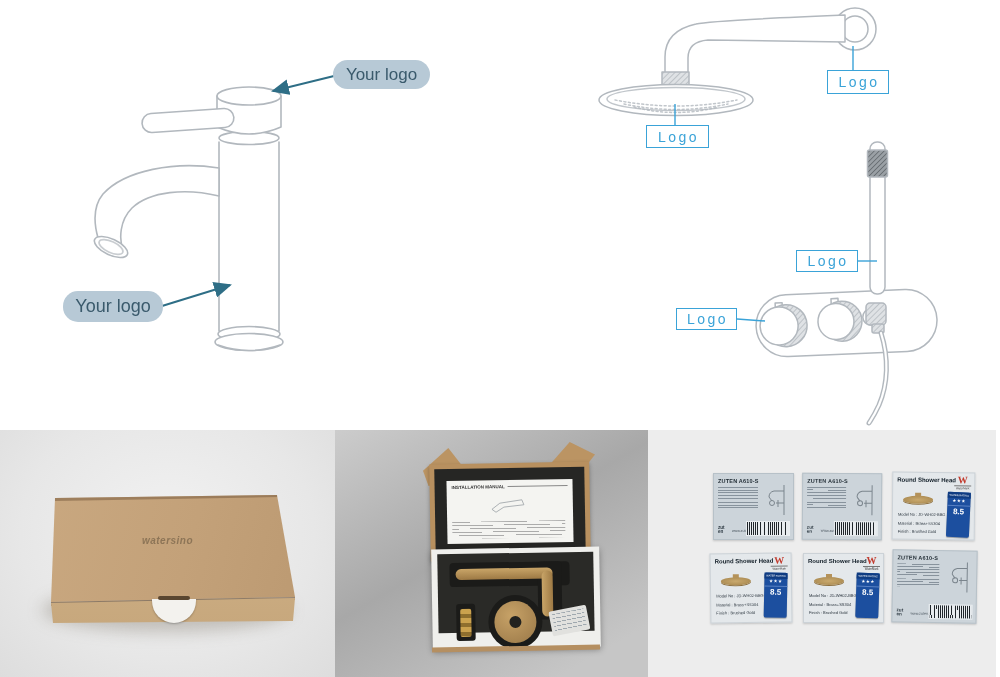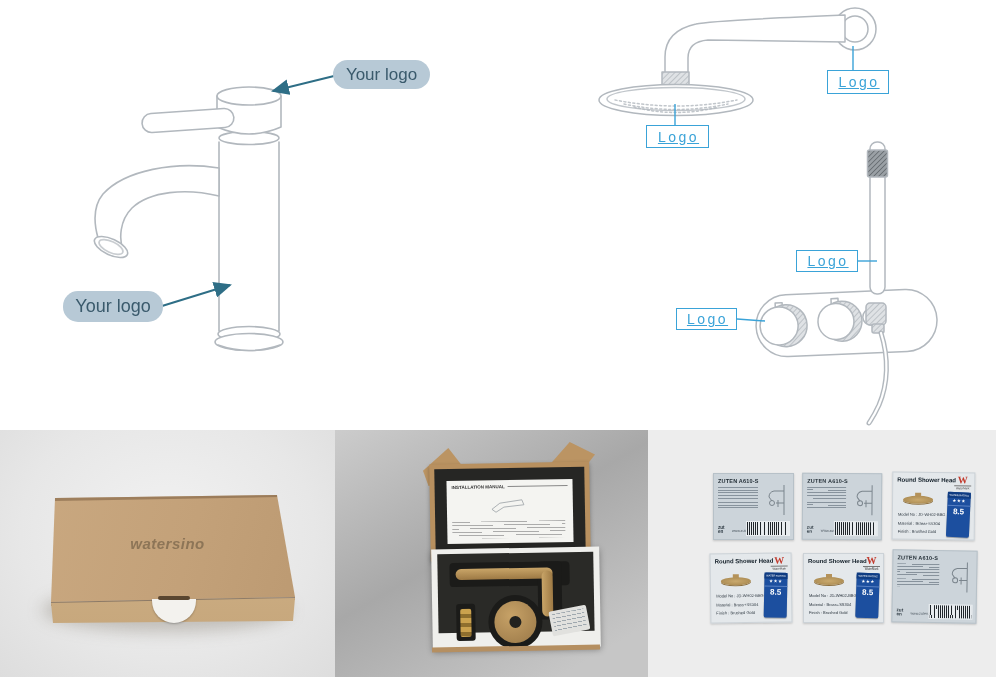--- a/index.html
+++ b/index.html
@@ -11,21 +11,21 @@
   .art { position:absolute; left:0; top:0; width:1000px; height:430px; background:#fff; }
   .lineart { position:absolute; left:0; top:0; }
 
   .pill { position:absolute; display:flex; align-items:center; justify-content:center;
           background:#b7c9d6; color:#3a5a6c; border-radius:15px; font-size:17px; font-weight:500; }
   #pill-top  { left:333px; top:60px;  width:97px;  height:29px; }
   #pill-body { left:63px;  top:291px; width:100px; height:31px; font-size:18px; }
 
   .logo-box { position:absolute; display:flex; align-items:center; justify-content:center;
               background:#fff; border:1.4px solid #3aa3d8; color:#3aa3d8;
-              font-size:14px; font-weight:500; letter-spacing:2.5px; padding-left:2px;text-decoration:underline; }
+              font-size:14px; font-weight:500; letter-spacing:2.5px; padding-left:2px; }
   #lb-arm   { left:827px; top:70px;  width:62px; height:24px; }
   #lb-head  { left:646px; top:125px; width:63px; height:23px; }
   #lb-hand  { left:796px; top:250px; width:62px; height:22px; }
   #lb-valve { left:676px; top:308px; width:61px; height:22px; }
 
   
   .photos { position:absolute; left:0; top:430px; width:1000px; height:247px; }
   figure { position:absolute; top:0; height:247px; overflow:hidden; }
 
   
@@ -38,21 +38,21 @@
              background:linear-gradient(105deg,#cbaa82 0%, #c3a179 55%, #b9976f 100%); }
   .f-topedge { clip-path:polygon(55px 68px, 277px 65px, 277px 67px, 55px 71px); background:#7c5f42; opacity:.55; }
   .f-seam  { clip-path:polygon(51px 172px, 295px 167px, 295px 170px, 51px 176px); background:#6f5335; opacity:.65; }
   .f-front { clip-path:polygon(51px 173px, 295px 168px, 293px 191px, 53px 193px);
              background:linear-gradient(#d6b98f,#c3a378); }
   .handle { position:absolute; left:152px; top:169px; width:44px; height:24px; background:#f3f2ee;
             border-radius:0 0 22px 22px; box-shadow:0 1px 2px rgba(0,0,0,.25); }
   .handle::before { content:""; position:absolute; left:6px; top:-3px; width:32px; height:4px;
                     background:#5a4630; border-radius:2px; }
   .brand { position:absolute; left:100px; top:105px; width:135px; text-align:center;
-           font-style:italic; font-weight:600; font-size:15px; letter-spacing:.5px; color:#8d7557; }
+           font-style:italic; font-weight:600; font-size:10px; letter-spacing:.5px; color:#8d7557; }
 
   
   #photo-open { left:335px; width:313px;
     background:linear-gradient(150deg,#cccccc 0%, #a8a8a8 45%, #c6c6c6 88%); }
   .flap { position:absolute; background:#bb9463; }
   .flapL { left:88px;  top:18px; width:46px; height:38px; clip-path:polygon(0 60%, 55% 0, 100% 70%, 12% 100%); }
   .flapR { left:214px; top:12px; width:46px; height:36px; clip-path:polygon(0 65%, 45% 0, 100% 35%, 60% 100%); }
   .lid { position:absolute; left:95px; top:33px; width:160px; height:97px; background:#b8905f;
          transform:rotate(-1deg); box-shadow:0 2px 4px rgba(0,0,0,.3); }
   .lid-foam { position:absolute; inset:5px; background:#262624; }

